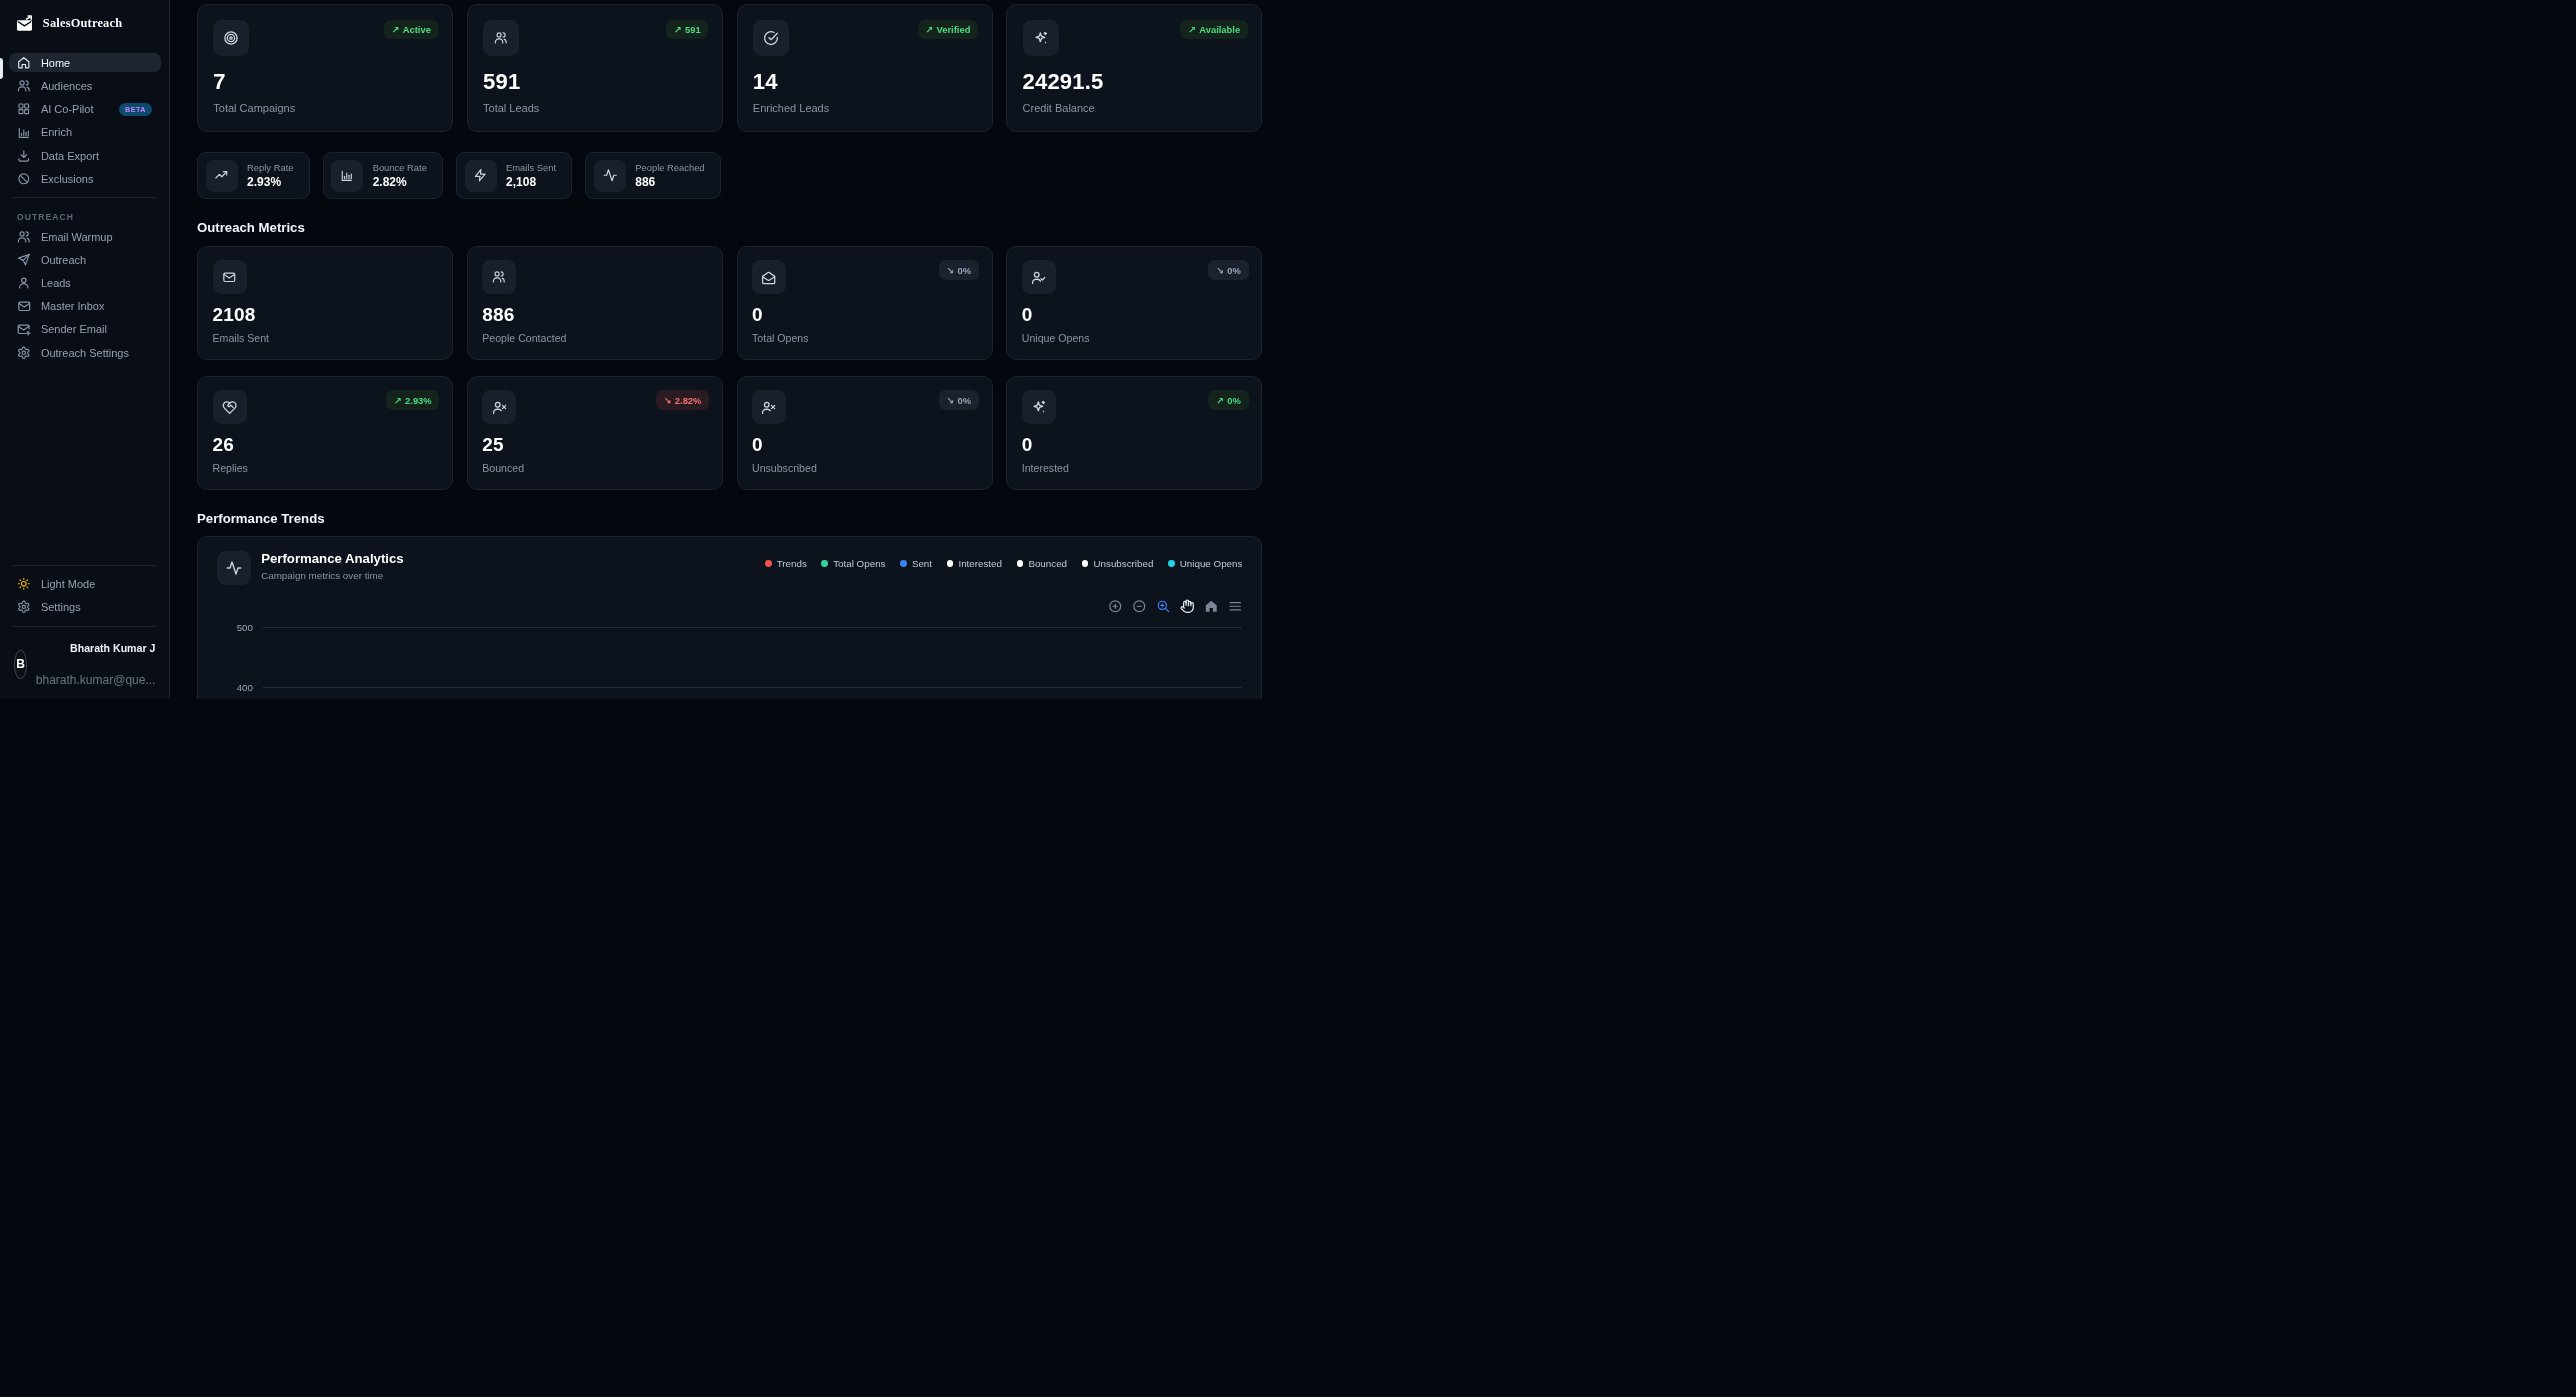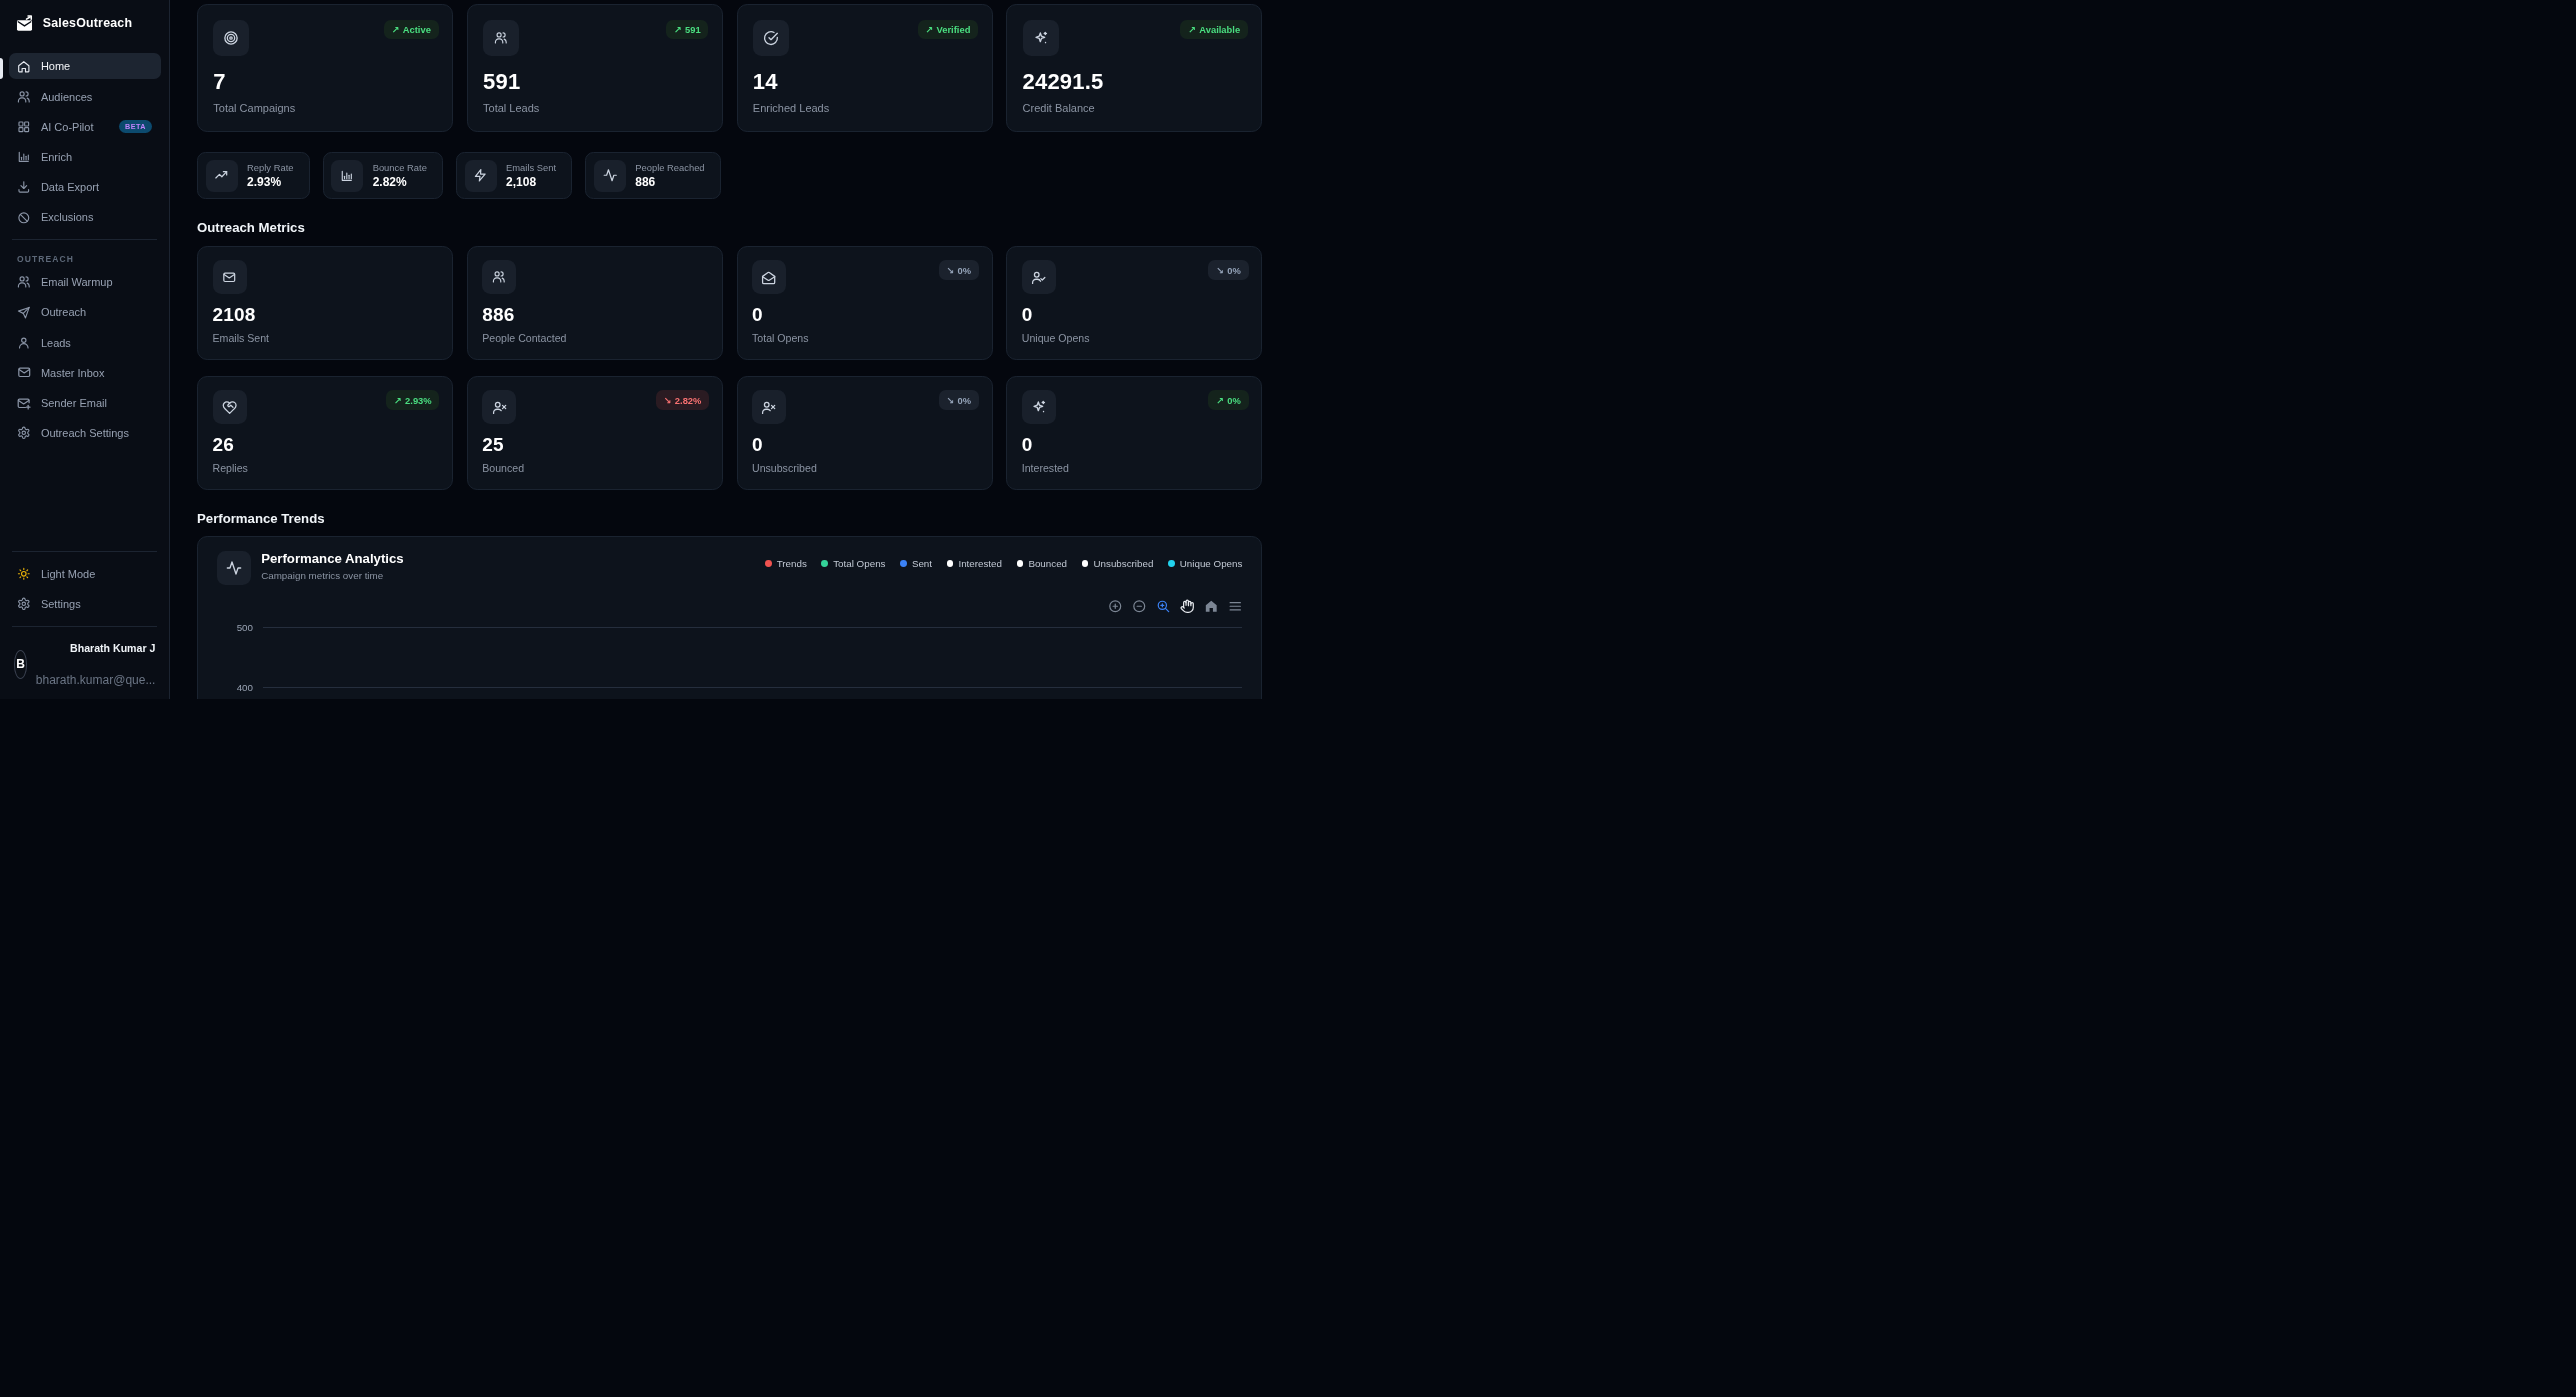--- a/index.html
+++ b/index.html
@@ -10,26 +10,26 @@
     display:flex;
   }
   
   .sidebar {
     width:170px; min-width:170px; height:699px;
     background:#090d15; border-right:0.9px solid #1c2431;
     display:flex; flex-direction:column; position:relative;
   }
   .logo-row { display:flex; align-items:center; gap:8.5px; padding:13.6px 13.6px 3.4px 15.3px; }
   .logo-icon { width:19px; height:19px; display:flex; align-items:center; justify-content:center; }
-  .logo-text { font-size:12.4px; font-weight:700; color:#ffffff; letter-spacing:0.2px; }
+  .logo-text { font-size:12.4px; font-weight:700; color:#ffffff; letter-spacing:0.2px;font-family:Liberation Serif, serif; }
   nav { display:flex; flex-direction:column; }
   #nav-top { margin-top:15.3px; }
   .nav-item {
     position:relative; display:flex; align-items:center; gap:9.4px;
-    height:26px; margin:2.1px 8.5px; padding:0 8.5px; border-radius:6.8px;
+    height:19px; margin:2.1px 8.5px; padding:0 8.5px; border-radius:6.8px;
     color:#97a1b2; font-size:11px; cursor:pointer;
   }
   .nav-item .icon { width:14.5px; height:14.5px; display:flex; align-items:center; justify-content:center; color:#8b95a7; }
   .nav-item.active { background:#1d2531; color:#f3f5f8; }
   .nav-item.active .icon { color:#e7ebf2; }
   .active-pill {
     position:absolute; left:-8.5px; top:5.1px; width:3.4px; height:20.4px;
     background:#e7ebf2; border-radius:0 3.4px 3.4px 0;
   }
   .beta-badge {

